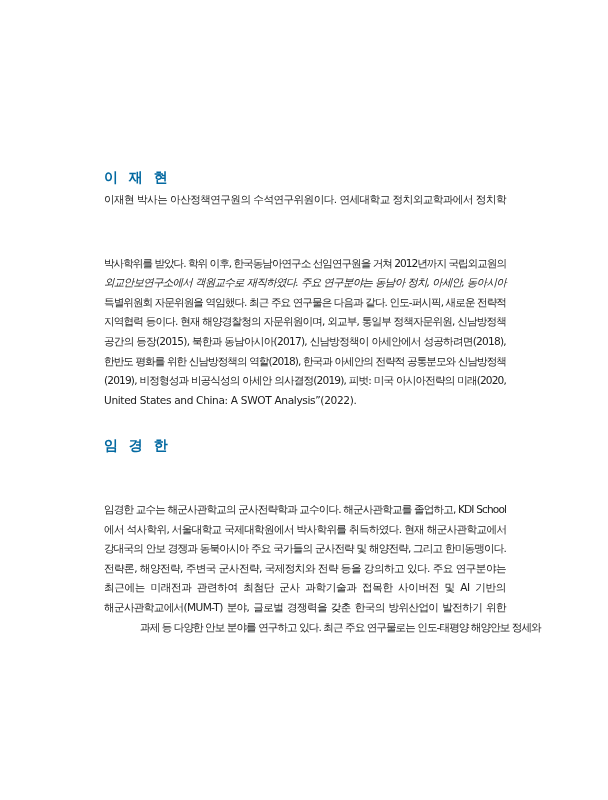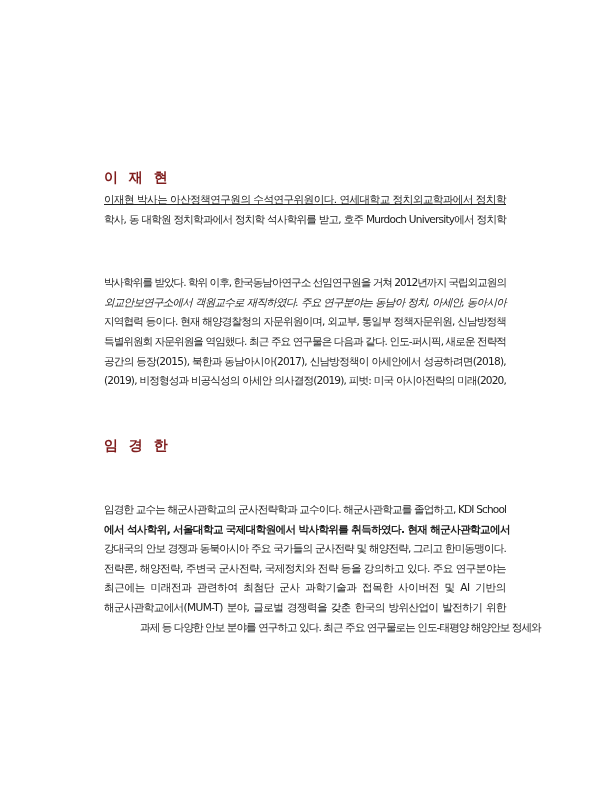--- a/index.html
+++ b/index.html
@@ -27,21 +27,21 @@
       width: 402px;
     }
     .bio-1 { top: 168px; }
     .bio-2 { top: 436px; }
     .bio-name {
       font-size: 14px;
       font-weight: bold;
       letter-spacing: 3px;
       margin: 0 0 4px 0;
       line-height: 18px;
-      color: #7f1d1d;
+      color: #0369a1;
     }
     .bio-text {
       font-size: 10.6px;
       line-height: 19.6px;
       margin: 0;
       text-align: justify;
       text-align-last: left;
       color: #222222;
       letter-spacing: -0.35px;
       word-break: keep-all;
@@ -57,36 +57,37 @@
     }
   </style>
 </head>
 <body>
 
 <div class="page">
 
   <section class="bio bio-1">
     <h2 class="bio-name">이 재 현</h2>
     <p class="bio-text">
-      <span class="line" style="letter-spacing: -0.55px; text-decoration: underline;">이재현 박사는 아산정책연구원의 수석연구위원이다. 연세대학교 정치외교학과에서 정치학</span>
-      <span class="line" style="letter-spacing: -0.8px;">학사, 동 대학원 정치학과에서 정치학 석사학위를 받고, 호주 Murdoch University에서 정치학</span>
+      <span class="line" style="letter-spacing: -0.55px;">이재현 박사는 아산정책연구원의 수석연구위원이다. 연세대학교 정치외교학과에서 정치학</span>
       <span class="line" style="letter-spacing: -1px; margin-top: 44px;">박사학위를 받았다. 학위 이후, 한국동남아연구소 선임연구원을 거쳐 2012년까지 국립외교원의</span>
       <span class="line" style="letter-spacing: -0.8px; font-style: italic;">외교안보연구소에서 객원교수로 재직하였다. 주요 연구분야는 동남아 정치, 아세안, 동아시아</span>
+      <span class="line" style="letter-spacing: -0.95px;">특별위원회 자문위원을 역임했다. 최근 주요 연구물은 다음과 같다. 인도-퍼시픽, 새로운 전략적</span>
       <span class="line" style="letter-spacing: -0.85px;">지역협력 등이다. 현재 해양경찰청의 자문위원이며, 외교부, 통일부 정책자문위원, 신남방정책</span>
-      <span class="line" style="letter-spacing: -0.95px;">특별위원회 자문위원을 역임했다. 최근 주요 연구물은 다음과 같다. 인도-퍼시픽, 새로운 전략적</span>
       <span class="line" style="letter-spacing: -0.75px;">공간의 등장(2015), 북한과 동남아시아(2017), 신남방정책이 아세안에서 성공하려면(2018),</span>
+      <span class="line" style="letter-spacing: -0.95px;">한반도 평화를 위한 신남방정책의 역할(2018), 한국과 아세안의 전략적 공통분모와 신남방정책</span>
       <span class="line" style="letter-spacing: -0.85px;">(2019), 비정형성과 비공식성의 아세안 의사결정(2019), 피벗: 미국 아시아전략의 미래(2020,</span>
+      <span class="line last">United States and China: A SWOT Analysis”(2022).</span>
     </p>
   </section>
 
   <section class="bio bio-2">
     <h2 class="bio-name">임 경 한</h2>
     <p class="bio-text">
       <span class="line" style="letter-spacing: -0.85px; margin-top: 46px;">임경한 교수는 해군사관학교의 군사전략학과 교수이다. 해군사관학교를 졸업하고, KDI School</span>
-      <span class="line" style="letter-spacing: -0.65px; font-weight: bold;">에서 석사학위, 서울대학교 국제대학원에서 박사학위를 취득하였다. 현재 해군사관학교에서</span>
+      <span class="line" style="letter-spacing: -0.65px;">에서 석사학위, 서울대학교 국제대학원에서 박사학위를 취득하였다. 현재 해군사관학교에서</span>
       <span class="line" style="letter-spacing: -0.85px;">강대국의 안보 경쟁과 동북아시아 주요 국가들의 군사전략 및 해양전략, 그리고 한미동맹이다.</span>
       <span class="line" style="letter-spacing: -0.55px;">전략론, 해양전략, 주변국 군사전략, 국제정치와 전략 등을 강의하고 있다. 주요 연구분야는</span>
       <span class="line">최근에는 미래전과 관련하여 최첨단 군사 과학기술과 접목한 사이버전 및 AI 기반의</span>
       <span class="line" style="letter-spacing: -0.65px;">해군사관학교에서(MUM-T) 분야, 글로벌 경쟁력을 갖춘 한국의 방위산업이 발전하기 위한</span>
       <span class="line" style="letter-spacing: -0.95px; margin-left: 36px;">과제 등 다양한 안보 분야를 연구하고 있다. 최근 주요 연구물로는 인도-태평양 해양안보 정세와</span>
     </p>
   </section>
 
 </div>
 

